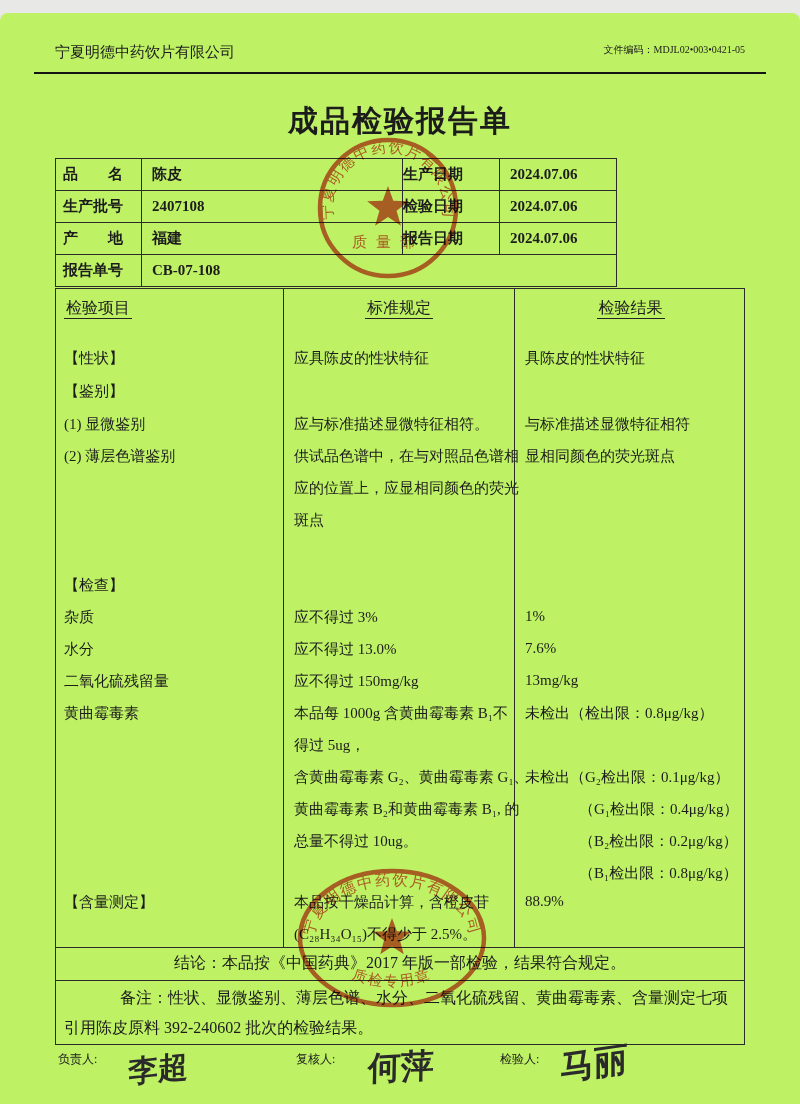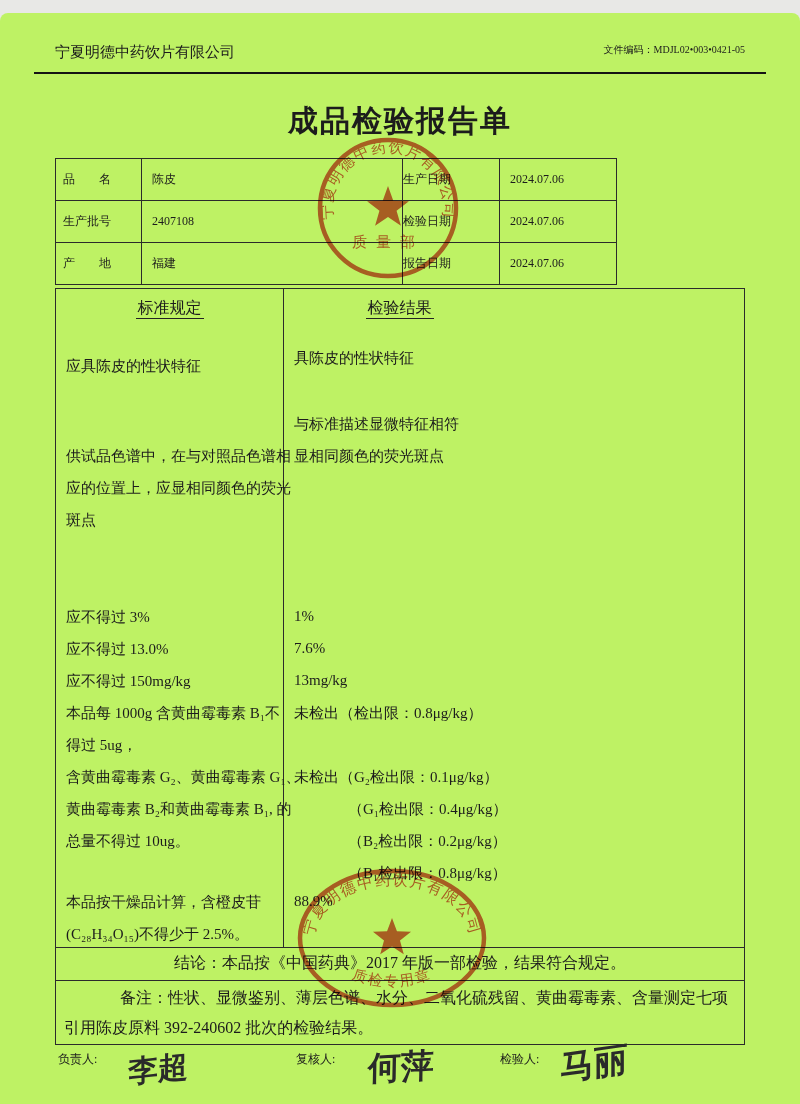--- a/index.html
+++ b/index.html
@@ -10,21 +10,21 @@
   }
   
   .hdr-company{position:absolute;left:55px;top:30px;font-size:15px;}
   .hdr-code{position:absolute;right:55px;top:30px;font-size:10px;}
   .hdr-rule{position:absolute;left:34px;right:34px;top:59px;height:2px;background:#141414;}
   
   .title{position:absolute;left:0;right:0;top:88px;text-align:center;
     font-size:30px;font-weight:bold;letter-spacing:2px;}
   
   .info{position:absolute;left:55px;top:145px;width:562px;height:127px;
-    border-collapse:collapse;table-layout:fixed;font-size:12px;}
+    border-collapse:collapse;table-layout:fixed;font-size:15px;font-weight:bold;}
   .info td{border:1px solid #2b2b2b;padding:0 0 0 10px;height:31px;overflow:hidden;}
   .info td.lab{padding-left:7px;}
   .info td.lab2{text-align:left;padding-left:0;}
   
   .main{position:absolute;left:55px;top:275px;width:690px;height:660px;
     border:1px solid #2b2b2b;box-sizing:border-box;display:grid;
     grid-template-columns:228px 231px 231px;}
   .main .col{position:relative;border-right:1px solid #2b2b2b;}
   .main .col:last-child{border-right:none;}
   .th{position:absolute;top:9px;width:100%;text-align:center;font-size:16px;}
@@ -72,27 +72,45 @@
       <td>2407108</td>
       <td class="lab2">检验日期</td>
       <td>2024.07.06</td>
     </tr>
     <tr>
       <td class="lab">产　　地</td>
       <td>福建</td>
       <td class="lab2">报告日期</td>
       <td>2024.07.06</td>
     </tr>
+    <tr>
+      <td class="lab">报告单号</td>
+      <td colspan="3">CB-07-108</td>
+    </tr>
   </tbody>
     </table>
 
   <div class="main">
+    <div class="col col1">
+      <div class="th left"><span>检验项目</span></div>
+      <div class="ln" style="top:60px">【性状】</div>
+      <div class="ln" style="top:93px">【鉴别】</div>
+      <div class="ln" style="top:126px">(1) 显微鉴别</div>
+      <div class="ln" style="top:158px">(2) 薄层色谱鉴别</div>
+      <div class="ln" style="top:287px">【检查】</div>
+      <div class="ln" style="top:319px">杂质</div>
+      <div class="ln" style="top:351px">水分</div>
+      <div class="ln" style="top:383px">二氧化硫残留量</div>
+      <div class="ln" style="top:415px">黄曲霉毒素</div>
+      <div class="ln" style="top:604px">【含量测定】</div>
+    </div>
     <div class="col col2">
       <div class="th"><span>标准规定</span></div>
-      <div class="ln" style="top:68px">应具陈皮的性状特征</div>
+      <div class="ln" style="top:60px">应具陈皮的性状特征</div>
+      <div class="ln" style="top:126px">应与标准描述显微特征相符。</div>
       <div class="ln" style="top:158px">供试品色谱中，在与对照品色谱相</div>
       <div class="ln" style="top:190px">应的位置上，应显相同颜色的荧光</div>
       <div class="ln" style="top:222px">斑点</div>
       <div class="ln" style="top:319px">应不得过 3%</div>
       <div class="ln" style="top:351px">应不得过 13.0%</div>
       <div class="ln" style="top:383px">应不得过 150mg/kg</div>
       <div class="ln" style="top:415px">本品每 1000g 含黄曲霉毒素 B₁不</div>
       <div class="ln" style="top:447px">得过 5ug，</div>
       <div class="ln" style="top:479px">含黄曲霉毒素 G₂、黄曲霉毒素 G₁、</div>
       <div class="ln" style="top:511px">黄曲霉毒素 B₂和黄曲霉毒素 B₁, 的</div>

